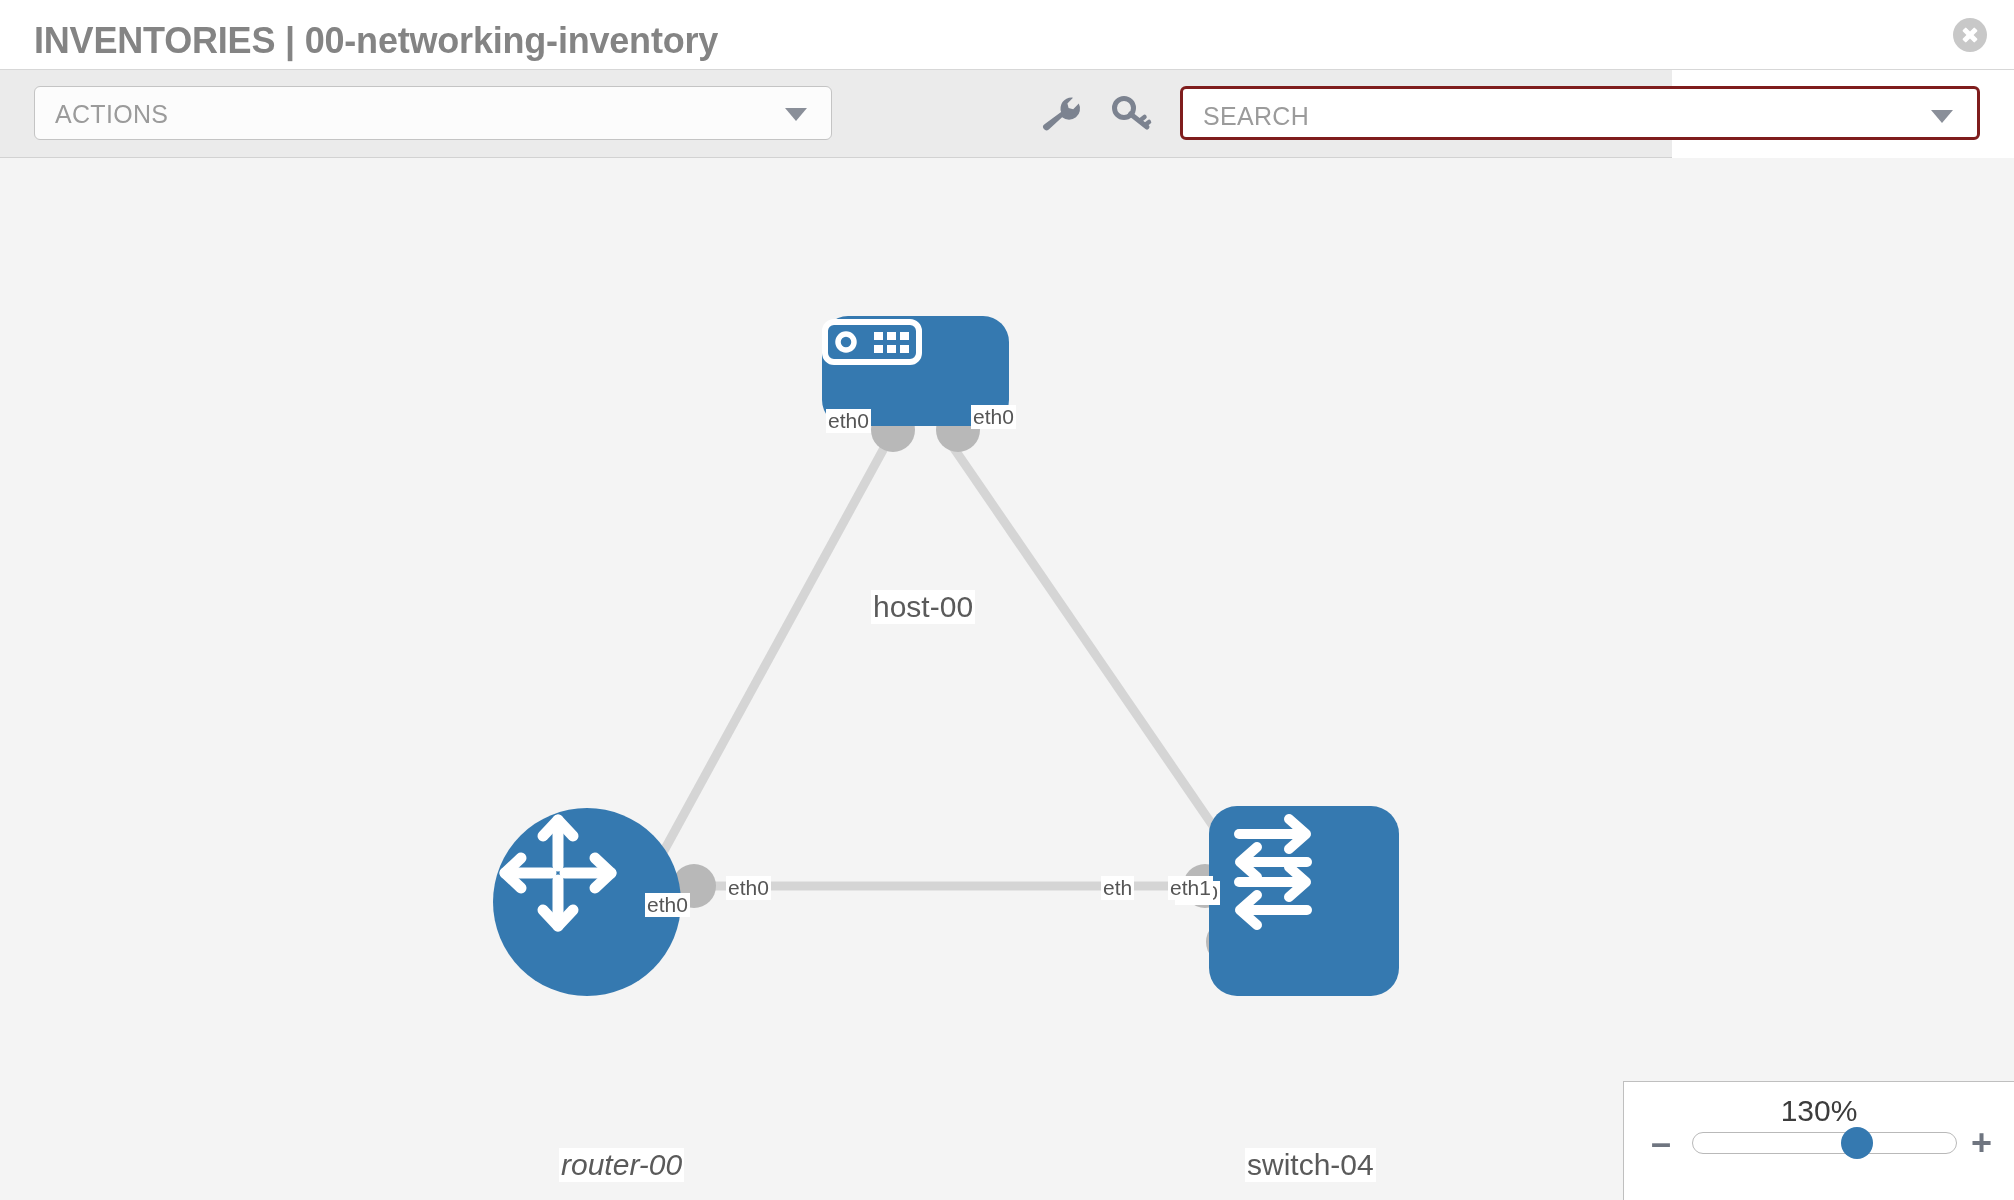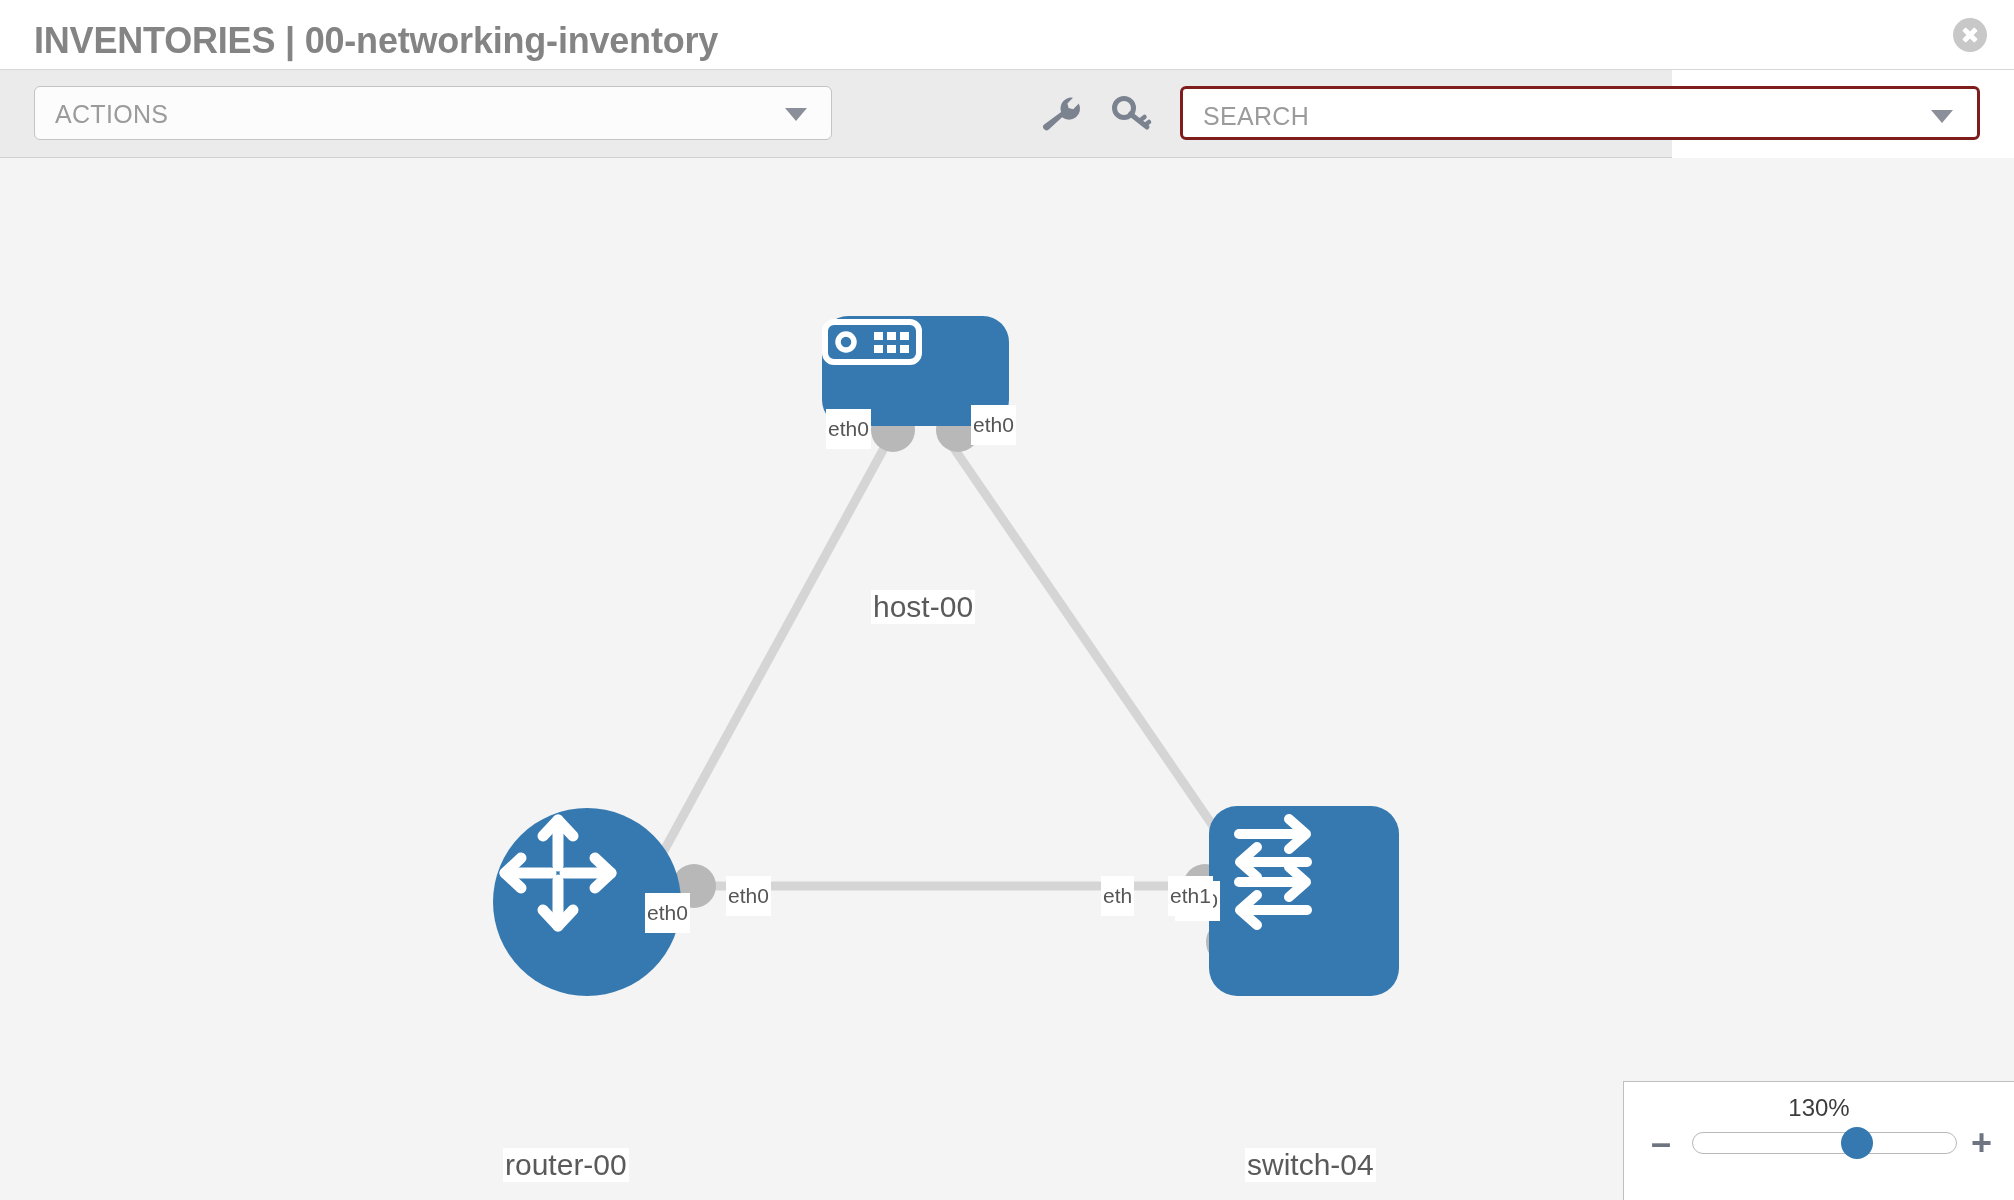--- a/index.html
+++ b/index.html
@@ -183,21 +183,21 @@
     background: #ffffff;
     white-space: nowrap;
     padding: 0 2px;
   }
   .link-label {
     position: absolute;
     font-size: 21px;
     color: #555555;
     background: #ffffff;
     white-space: nowrap;
-    padding: 8px 2px;
+    padding: 0 2px;
     text-align: right;
   }
 
   
   .zoom-panel {
     position: absolute;
     left: 1623px;
     top: 1081px;
     width: 391px;
     height: 119px;
@@ -206,21 +206,21 @@
     border-right: none;
     border-bottom: none;
     box-sizing: border-box;
   }
   .zoom-value {
     position: absolute;
     top: 12px;
     left: 0;
     width: 100%;
     text-align: center;
-    font-size: 24px;
+    font-size: 30px;
     color: #3c3c3c;
   }
   .zoom-minus, .zoom-plus {
     position: absolute;
     top: 51px;
     color: #6f7580;
     font-size: 36px;
     line-height: 20px;
     font-weight: bold;
     cursor: pointer;
@@ -346,21 +346,21 @@
 
     <div class="link-label" style="left:826px; top:251px;">eth0</div>
     <div class="link-label" style="left:971px; top:247px;">eth0</div>
     <div class="link-label" style="left:645px; top:735px;">eth0</div>
     <div class="link-label" style="left:1175px; top:723px;">eth0</div>
     <div class="link-label" style="left:726px; top:718px;">eth0</div>
     <div class="link-label" style="left:1101px; top:718px;">eth</div>
     <div class="link-label" style="left:1168px; top:718px;">eth1</div>
 
     <div class="node-label" style="left:871px; top:432px;">host-00</div>
-    <div class="node-label" style="left:503px; top:990px;">router-00</div>
+    <div class="node-label" style="left:559px; top:990px;font-style:italic;">router-00</div>
     <div class="node-label" style="left:1245px; top:990px;">switch-04</div>
   </div>
 </div>
 
 <div class="zoom-panel">
   <div class="zoom-value">130%</div>
   <div class="zoom-minus">–</div>
   <div class="zoom-track">
     <div class="zoom-thumb" style="left: 148.3px;"></div>
   </div>

